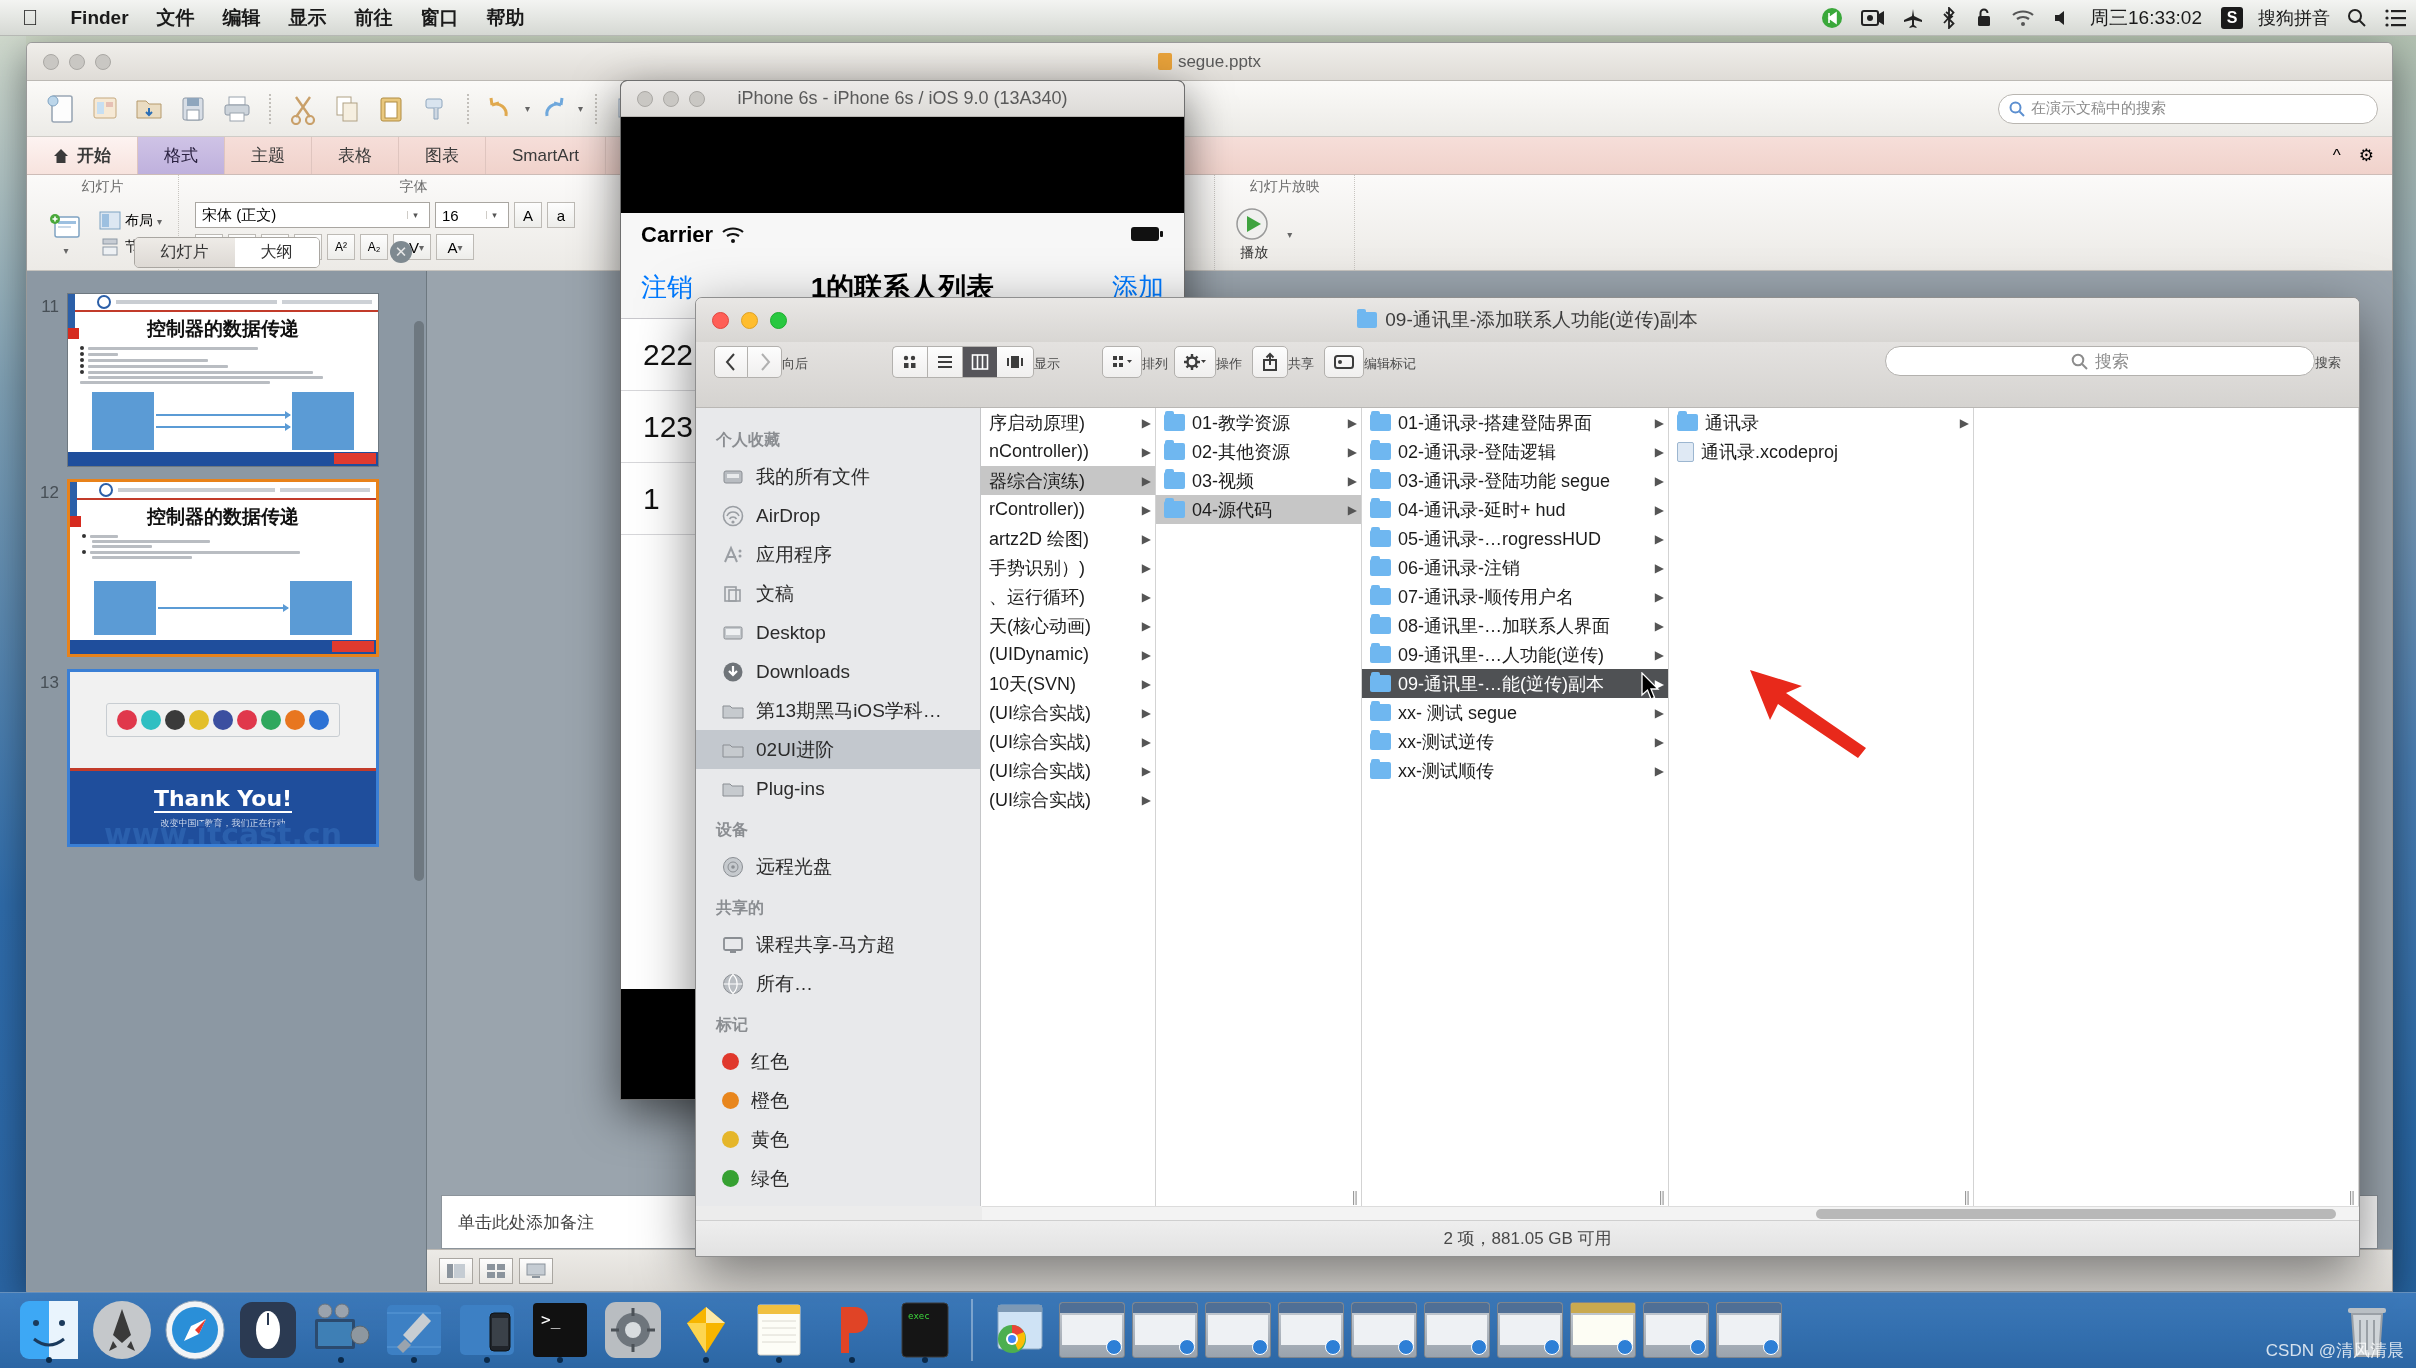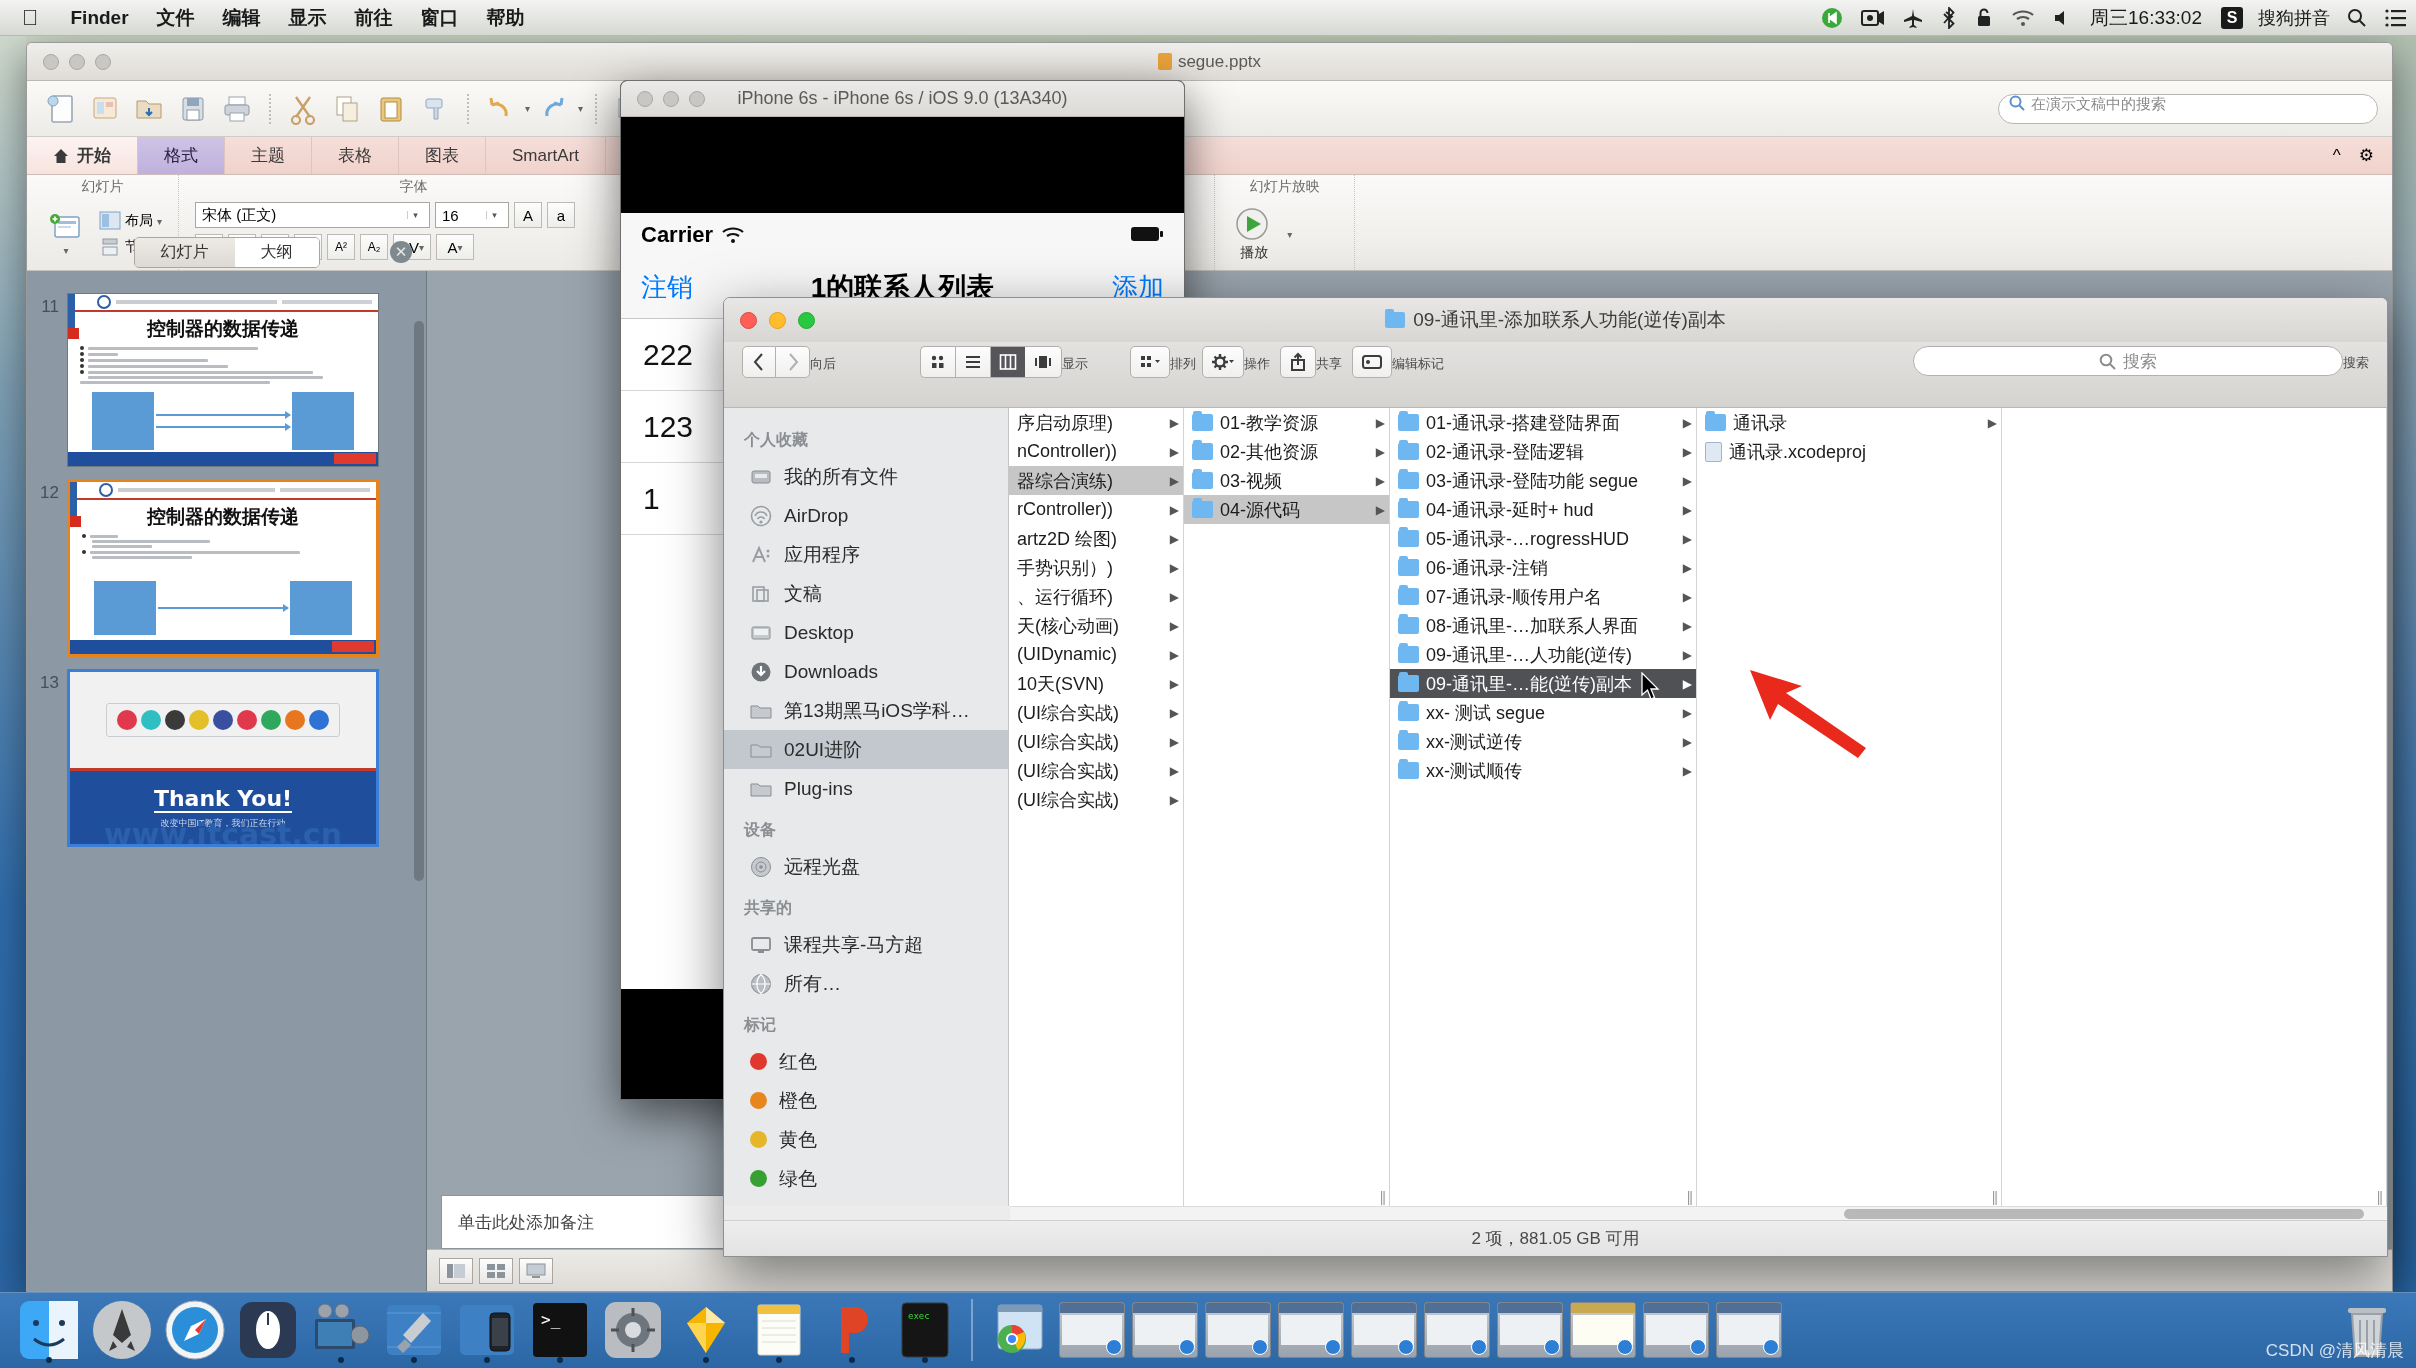--- a/index.html
+++ b/index.html
@@ -69,21 +69,21 @@
 
   #ppt-qtoolbar {
     height: 56px; background: linear-gradient(180deg,#fbfaf8,#ecebe7);
     display: flex; align-items: center; padding: 0 14px; gap: 4px;
     border-bottom: 1px solid #cfccc7;
   }
   .qt-ico { width: 40px; height: 40px; display:flex; align-items:center; justify-content:center; }
   .qt-sep { width: 1px; height: 30px; border-left: 2px dotted #c2bfba; margin: 0 8px; }
   #ppt-search {
     margin-left: auto; width: 380px; height: 30px; background: #fff;
-    border: 1px solid #b9b6b1; border-radius: 15px; display: flex; align-items: flex-start;
+    border: 1px solid #b9b6b1; border-radius: 15px; display: flex; align-items: center;
     padding: 0 10px; gap: 6px; font-size: 15px; color: #8a8a8a;
   }
 
   #ppt-ribbontabs {
     height: 38px; background: linear-gradient(180deg,#f6ded9,#f0d2cb);
     display: flex; align-items: stretch; font-size: 17px; border-bottom: 1px solid #cdbcb7;
   }
   .rtab {
     padding: 0 26px; display: flex; align-items: center; gap: 8px;
     border-right: 1px solid #dfc5bf; color: #3a3a3a; white-space: nowrap;
@@ -193,21 +193,20 @@
   #sim-rest { background:#fff; flex: 1; }
   #sim-bottomblack { position:absolute; left:0; right:0; bottom:0; height: 110px; background:#000; }
 
   
   #finder {
     position: absolute; left: 695px; top: 297px; width: 1665px; height: 960px;
     background: #ececec; border-radius: 7px 7px 0 0; overflow: hidden;
     box-shadow: 0 18px 56px rgba(0,0,0,.5);
     border: 1px solid #8f8f8f;
     z-index: 30;
-    margin-left: 28px;
   }
   #finder-titlebar { height: 44px; background: linear-gradient(180deg,#e9e7e5,#d8d6d3); display:flex;align-items:center; position:relative; }
   .f-traffic { display:flex; gap: 12px; padding-left: 16px; }
   .f-tl { width: 17px; height:17px; border-radius:50%; }
   .f-tl.r { background:#ff5f57; border:1px solid #e1463f;}
   .f-tl.y { background:#ffbd2e; border:1px solid #dfa125;}
   .f-tl.g { background:#28c840; border:1px solid #1dad2f;}
   #finder-title { position:absolute; left:0; right:0; text-align:center; font-size: 19px; color:#3c3c3c; display:flex;align-items:center;justify-content:center; gap:8px;}
   .folder-ico-sm { width: 20px; height: 16px; background:#6fb7f0; border-radius: 2px; position:relative;}
   .folder-ico-sm:before { content:''; position:absolute; left:0; top:-3px; width:9px; height:4px; background:#6fb7f0; border-radius:2px 2px 0 0;}

